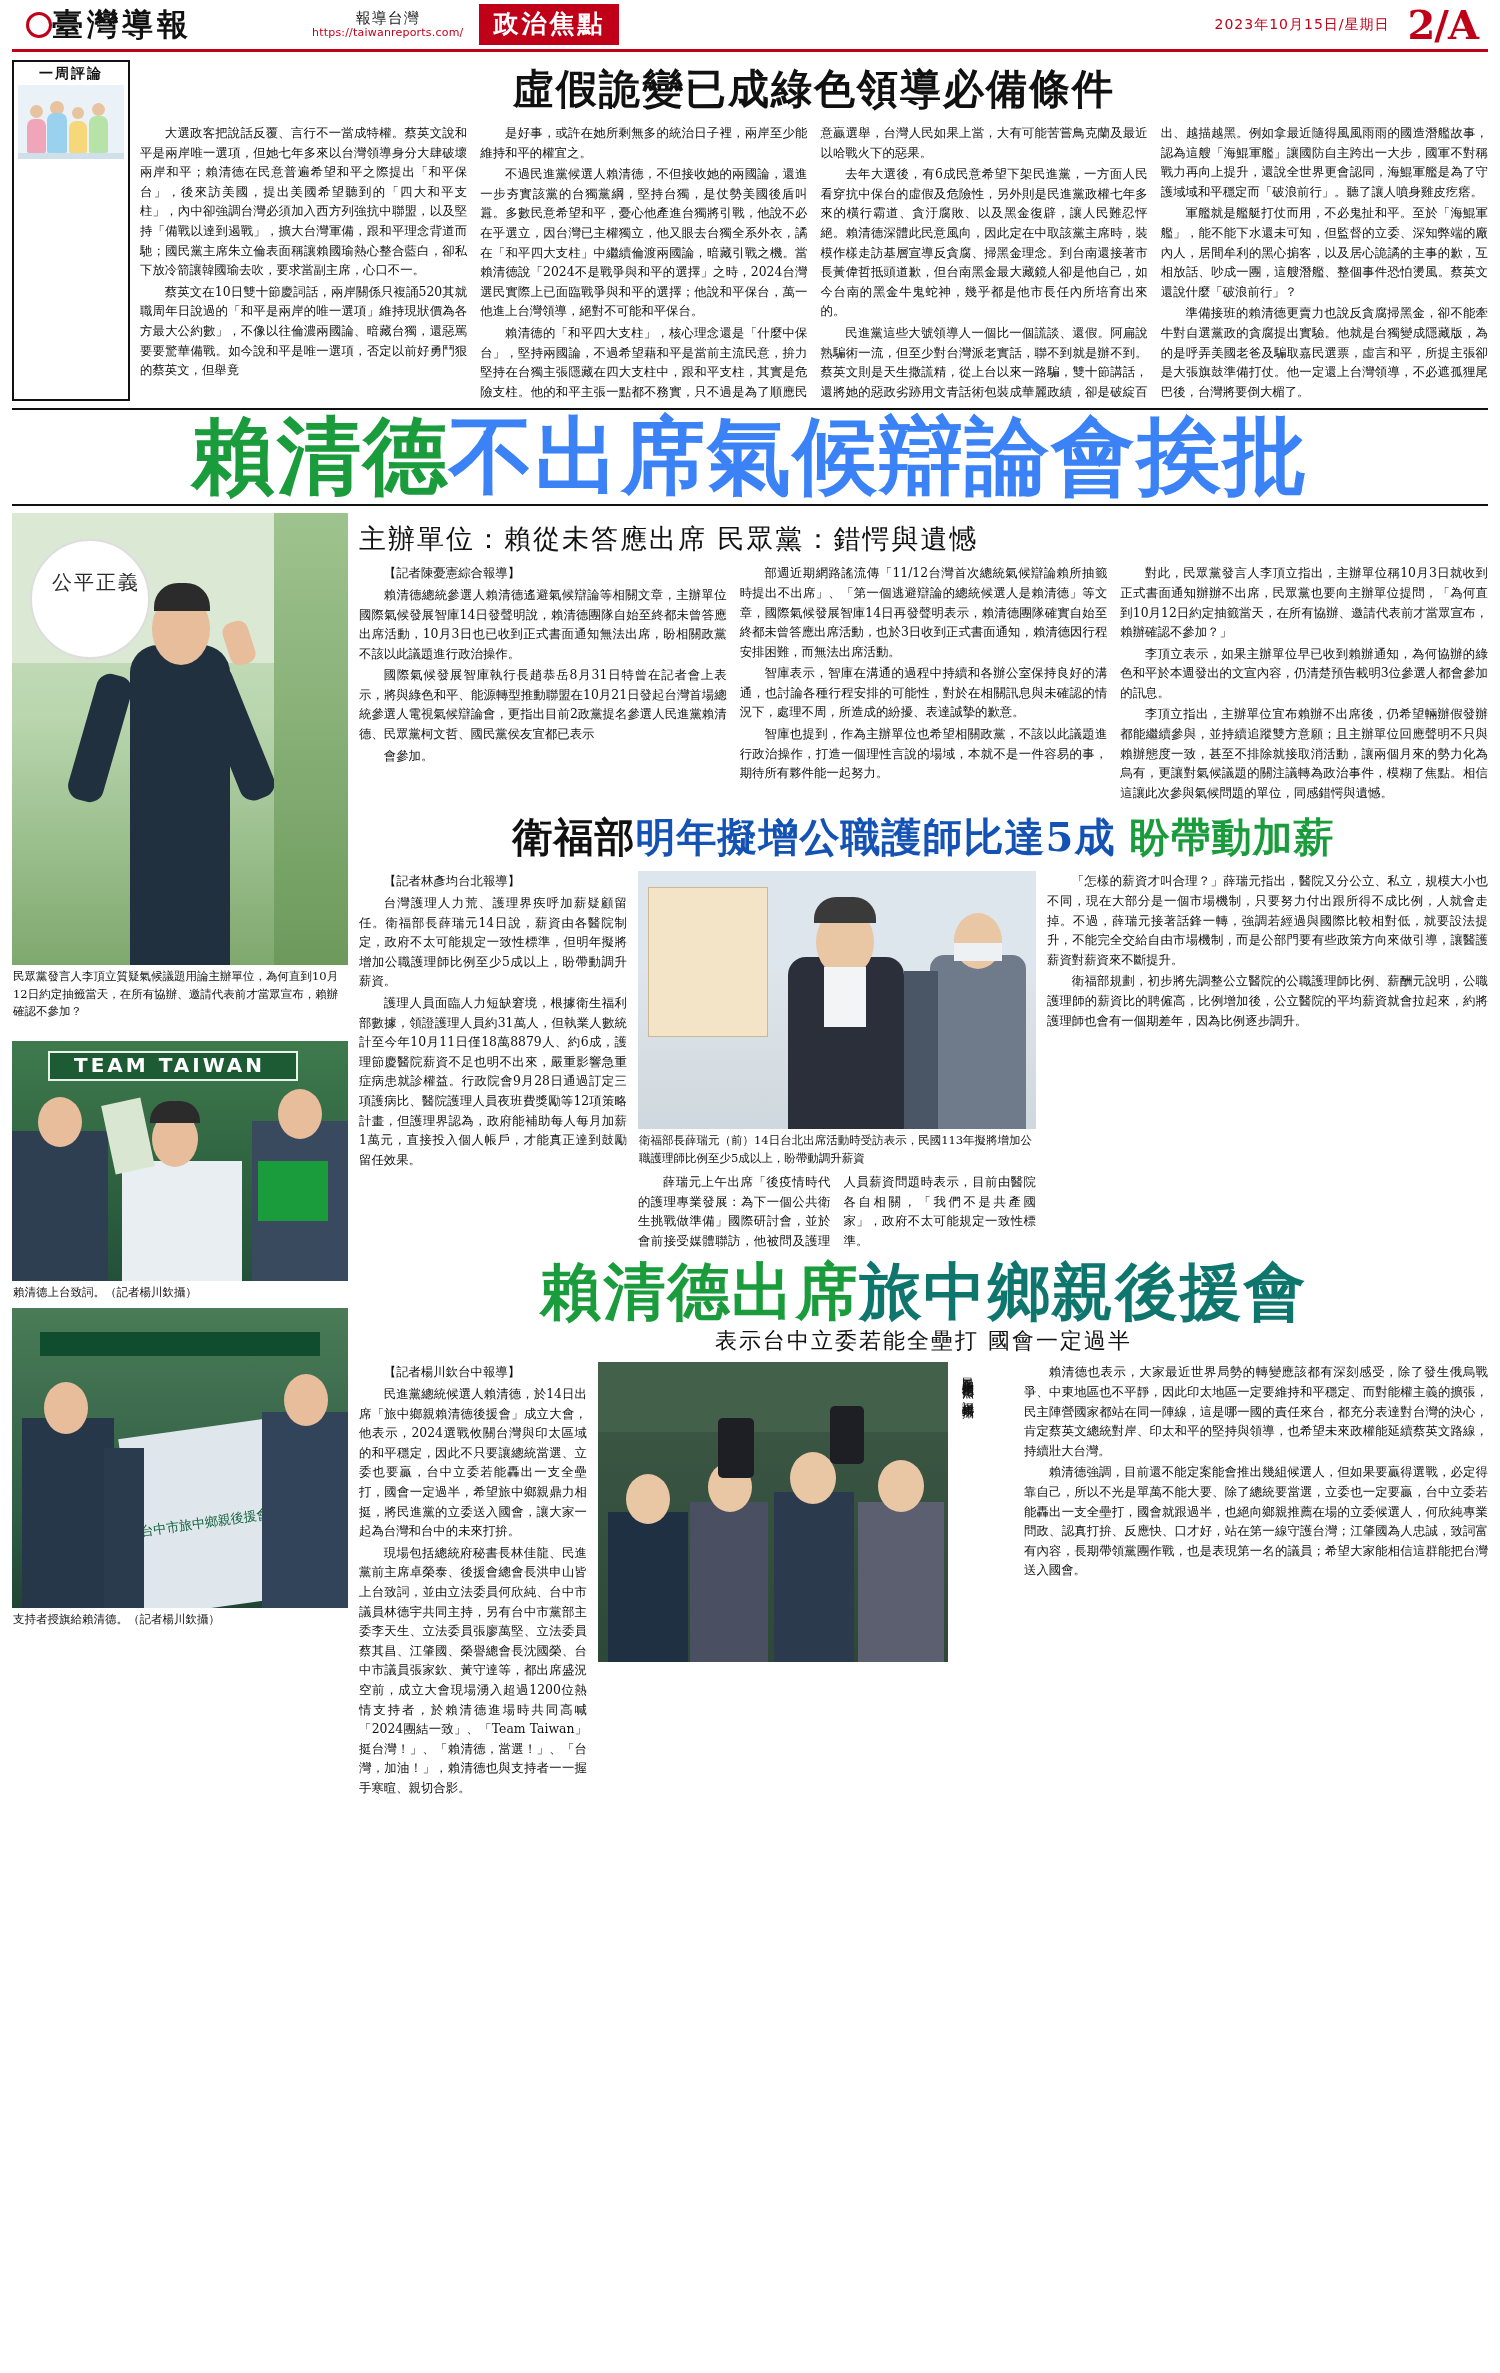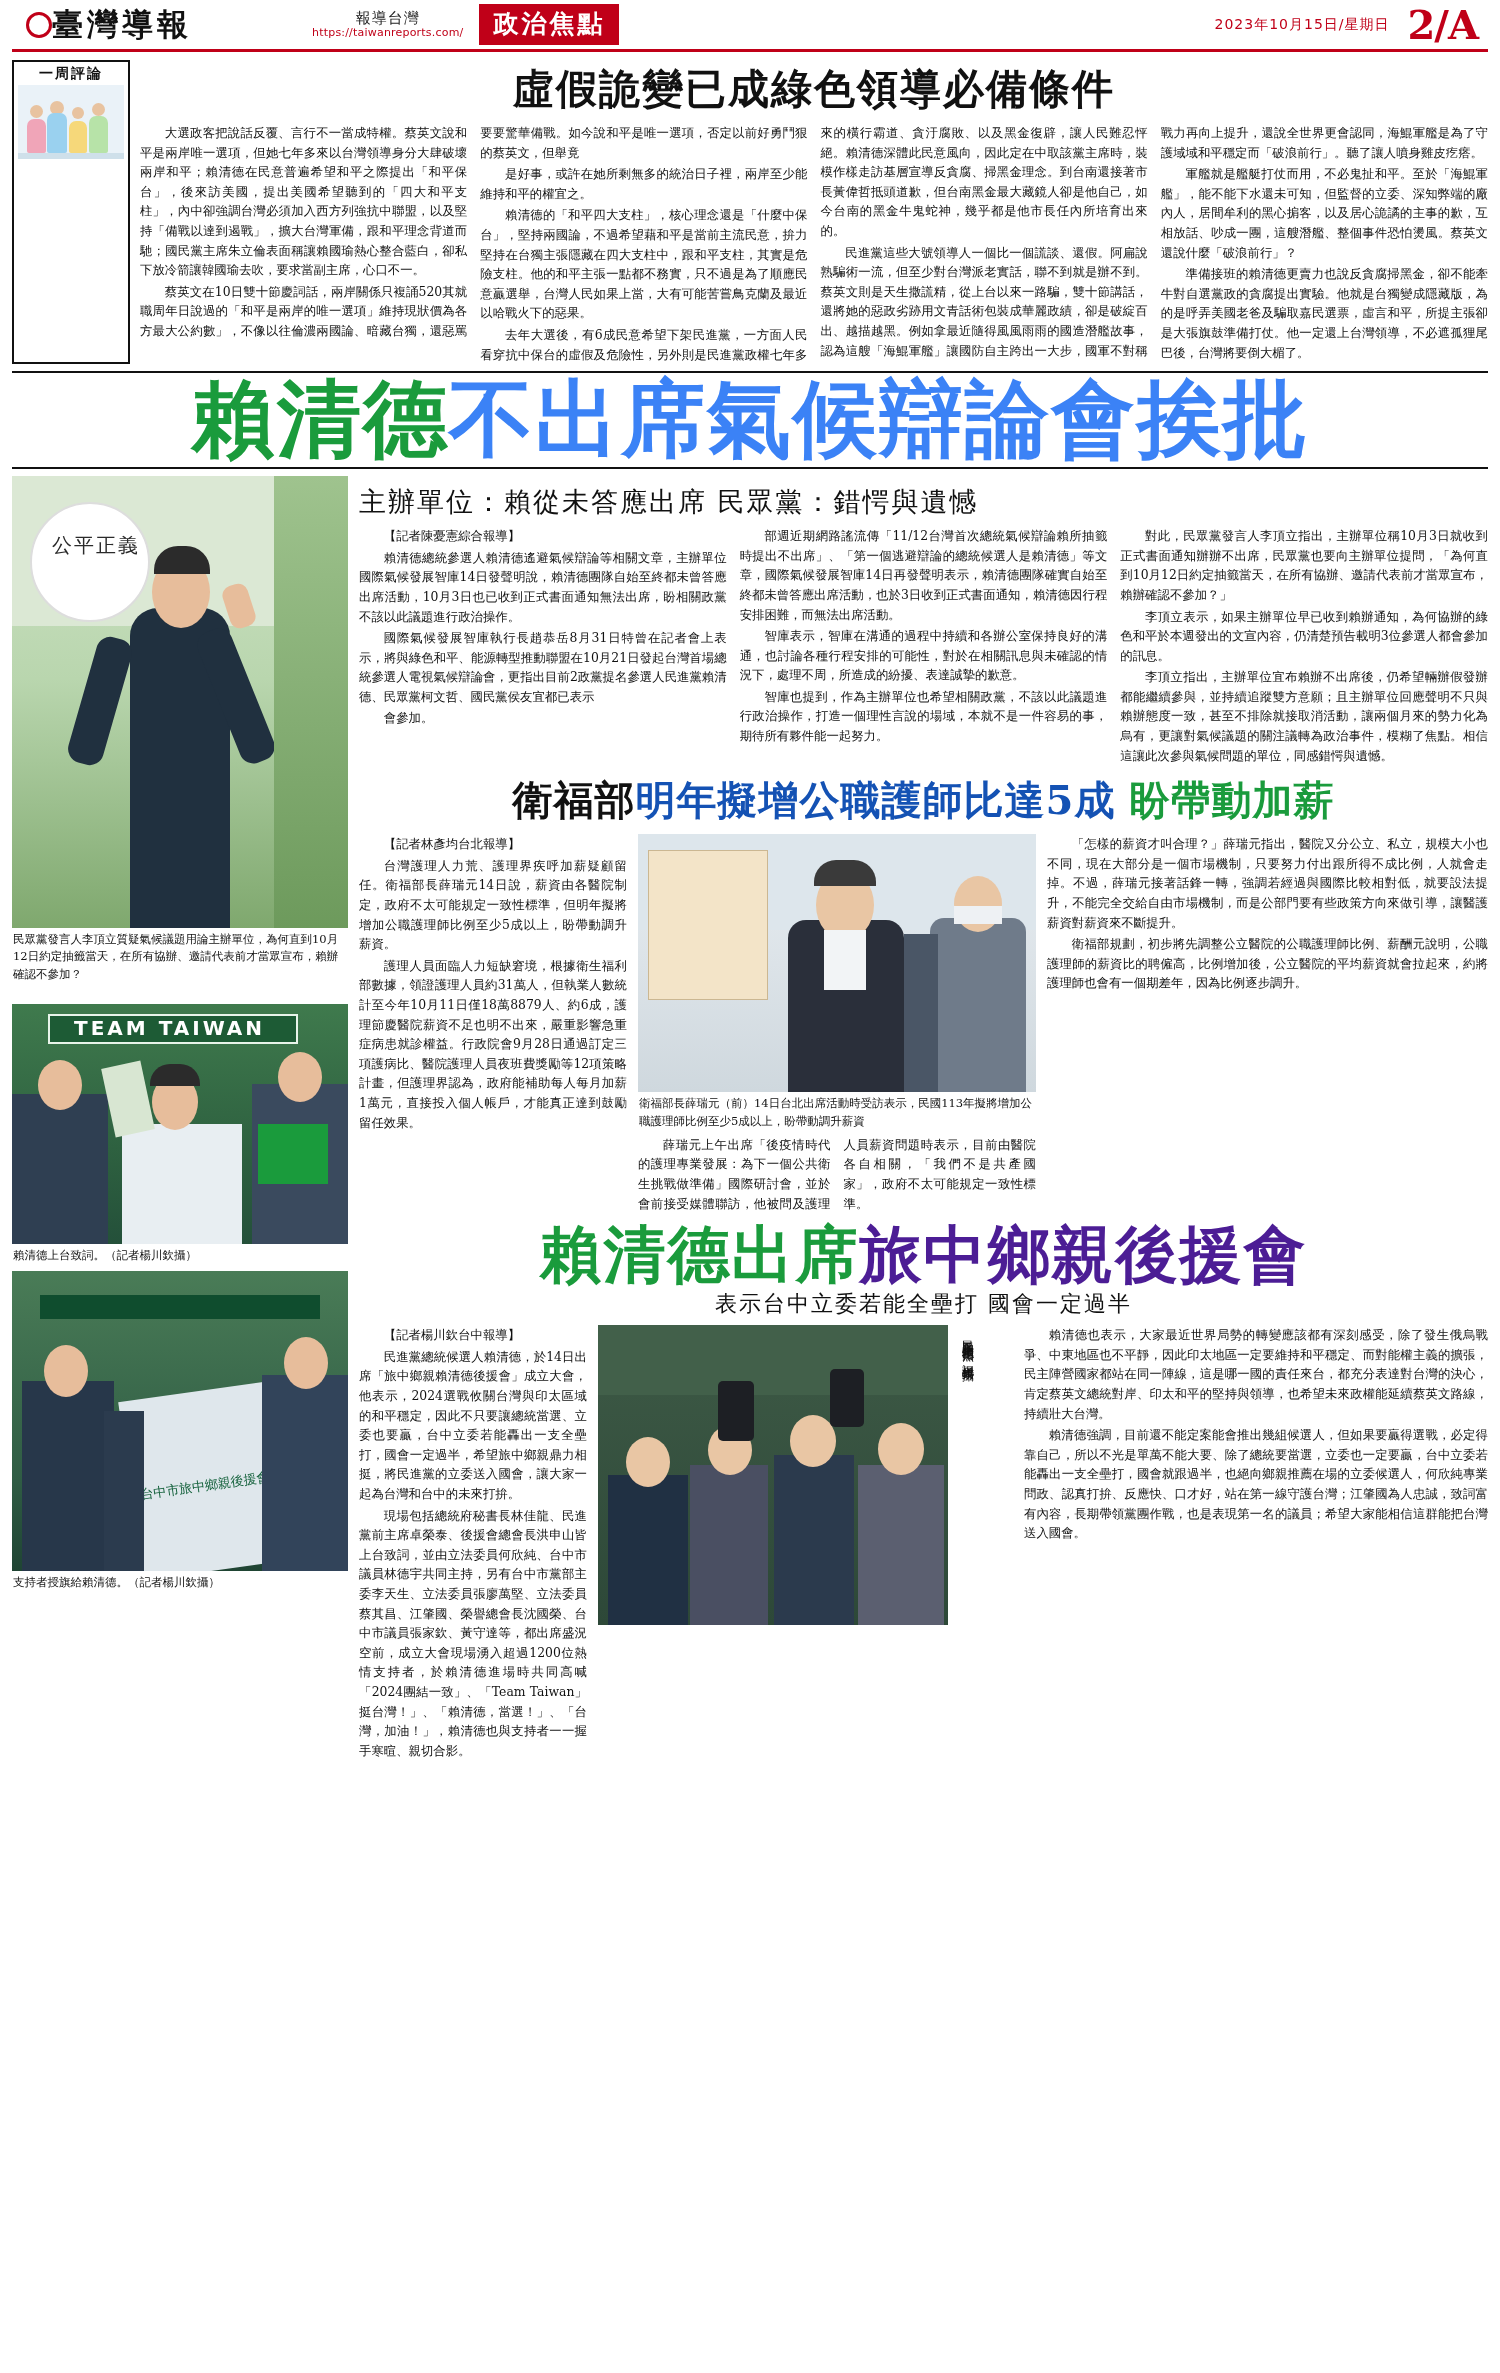--- a/index.html
+++ b/index.html
@@ -107,21 +107,21 @@
 
   .h3 {
     font-family:"DejaVu Serif", serif; font-size:22px; letter-spacing:2px;
     text-align:center; margin:2px 0 6px;
   }
 
   .h-big3 {
     font-family:"DejaVu Serif", serif; font-size:62px; font-weight:bold;
     letter-spacing:2px; white-space:nowrap; text-align:center; line-height:1.05;
   }
-  .or { color:#4c1d95; }
+  .or { color:#0f766e; }
 
   .sec { display:flex; gap:11px; margin-top:6px; }
 
   .vertical-note {
     writing-mode:vertical-rl; text-orientation:upright;
     font-size:12px; line-height:1.5; font-family:"DejaVu Serif",serif;
     letter-spacing:1px; height:100%;
   }
 
   
@@ -166,20 +166,21 @@
         <span class="f" style="left:71px;width:19px;height:37px;background:#b7e3a8;"></span>
         <span class="rect" style="left:0;bottom:0;width:106px;height:6px;background:#cfe0ea;"></span>
       </div>
     </div>
     <div class="ed-right">
       <div class="headline-1">虛假詭變已成綠色領導必備條件</div>
       <div class="cols-4 bodytext">
         <p>大選政客把說話反覆、言行不一當成特權。蔡英文說和平是兩岸唯一選項，但她七年多來以台灣領導身分大肆破壞兩岸和平；賴清德在民意普遍希望和平之際提出「和平保台」，後來訪美國，提出美國希望聽到的「四大和平支柱」，內中卻強調台灣必須加入西方列強抗中聯盟，以及堅持「備戰以達到遏戰」，擴大台灣軍備，跟和平理念背道而馳；國民黨主席朱立倫表面稱讓賴國瑜熱心整合藍白，卻私下放冷箭讓韓國瑜去吹，要求當副主席，心口不一。</p>
         <p>蔡英文在10日雙十節慶詞話，兩岸關係只複誦520其就職周年日說過的「和平是兩岸的唯一選項」維持現狀價為各方最大公約數」，不像以往倫濃兩國論、暗藏台獨，還惡罵要要驚華備戰。如今說和平是唯一選項，否定以前好勇鬥狠的蔡英文，但舉竟</p>
         <p>是好事，或許在她所剩無多的統治日子裡，兩岸至少能維持和平的權宜之。</p>
+        <p>不過民進黨候選人賴清德，不但接收她的兩國論，還進一步夯實該黨的台獨黨綱，堅持台獨，是仗勢美國後盾叫囂。多數民意希望和平，憂心他產進台獨將引戰，他說不必在乎選立，因台灣已主權獨立，他又眼去台獨全系外衣，譎在「和平四大支柱」中繼續倫渡兩國論，暗藏引戰之機。當賴清德說「2024不是戰爭與和平的選擇」之時，2024台灣選民實際上已面臨戰爭與和平的選擇；他說和平保台，萬一他進上台灣領導，絕對不可能和平保台。</p>
         <p>賴清德的「和平四大支柱」，核心理念還是「什麼中保台」，堅持兩國論，不過希望藉和平是當前主流民意，拚力堅持在台獨主張隱藏在四大支柱中，跟和平支柱，其實是危險支柱。他的和平主張一點都不務實，只不過是為了順應民意贏選舉，台灣人民如果上當，大有可能苦嘗鳥克蘭及最近以哈戰火下的惡果。</p>
         <p>去年大選後，有6成民意希望下架民進黨，一方面人民看穿抗中保台的虛假及危險性，另外則是民進黨政權七年多來的橫行霸道、貪汙腐敗、以及黑金復辟，讓人民難忍怦絕。賴清德深體此民意風向，因此定在中取該黨主席時，裝模作樣走訪基層宣導反貪腐、掃黑金理念。到台南還接著市長黃偉哲抵頭道歉，但台南黑金最大藏鏡人卻是他自己，如今台南的黑金牛鬼蛇神，幾乎都是他市長任內所培育出來的。</p>
         <p>民進黨這些大號領導人一個比一個謊談、還假。阿扁說熟騙術一流，但至少對台灣派老實話，聯不到就是辦不到。蔡英文則是天生撒謊精，從上台以來一路騙，雙十節講話，還將她的惡政劣跡用文青話術包裝成華麗政績，卻是破綻百出、越描越黑。例如拿最近隨得風風雨雨的國造潛艦故事，認為這艘「海鯤軍艦」讓國防自主跨出一大步，國軍不對稱戰力再向上提升，還說全世界更會認同，海鯤軍艦是為了守護域域和平穩定而「破浪前行」。聽了讓人噴身雞皮疙瘩。</p>
         <p>軍艦就是艦艇打仗而用，不必鬼扯和平。至於「海鯤軍艦」，能不能下水還未可知，但監督的立委、深知弊端的廠內人，居間牟利的黑心掮客，以及居心詭譎的主事的歉，互相放話、吵成一團，這艘潛艦、整個事件恐怕燙風。蔡英文還說什麼「破浪前行」？</p>
         <p>準備接班的賴清德更賣力也說反貪腐掃黑金，卻不能牽牛對自選黨政的貪腐提出實驗。他就是台獨變成隱藏版，為的是呼弄美國老爸及騙取嘉民選票，虛言和平，所提主張卻是大張旗鼓準備打仗。他一定還上台灣領導，不必遮孤狸尾巴後，台灣將要倒大楣了。</p>
       </div>
     </div>
   </div>
 
   <div class="banner">

